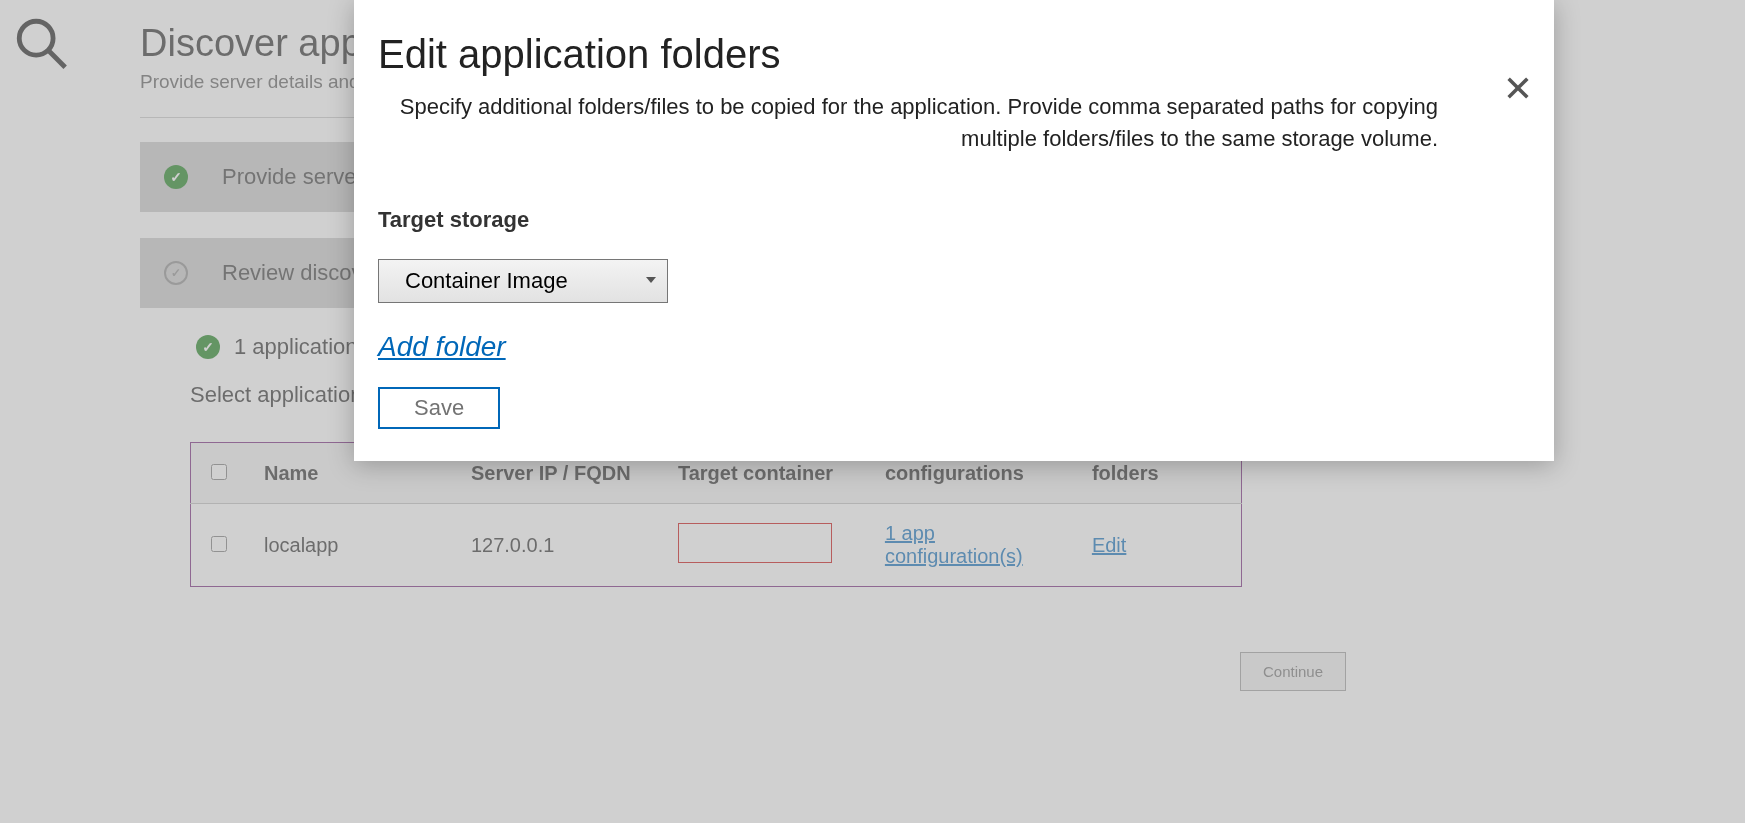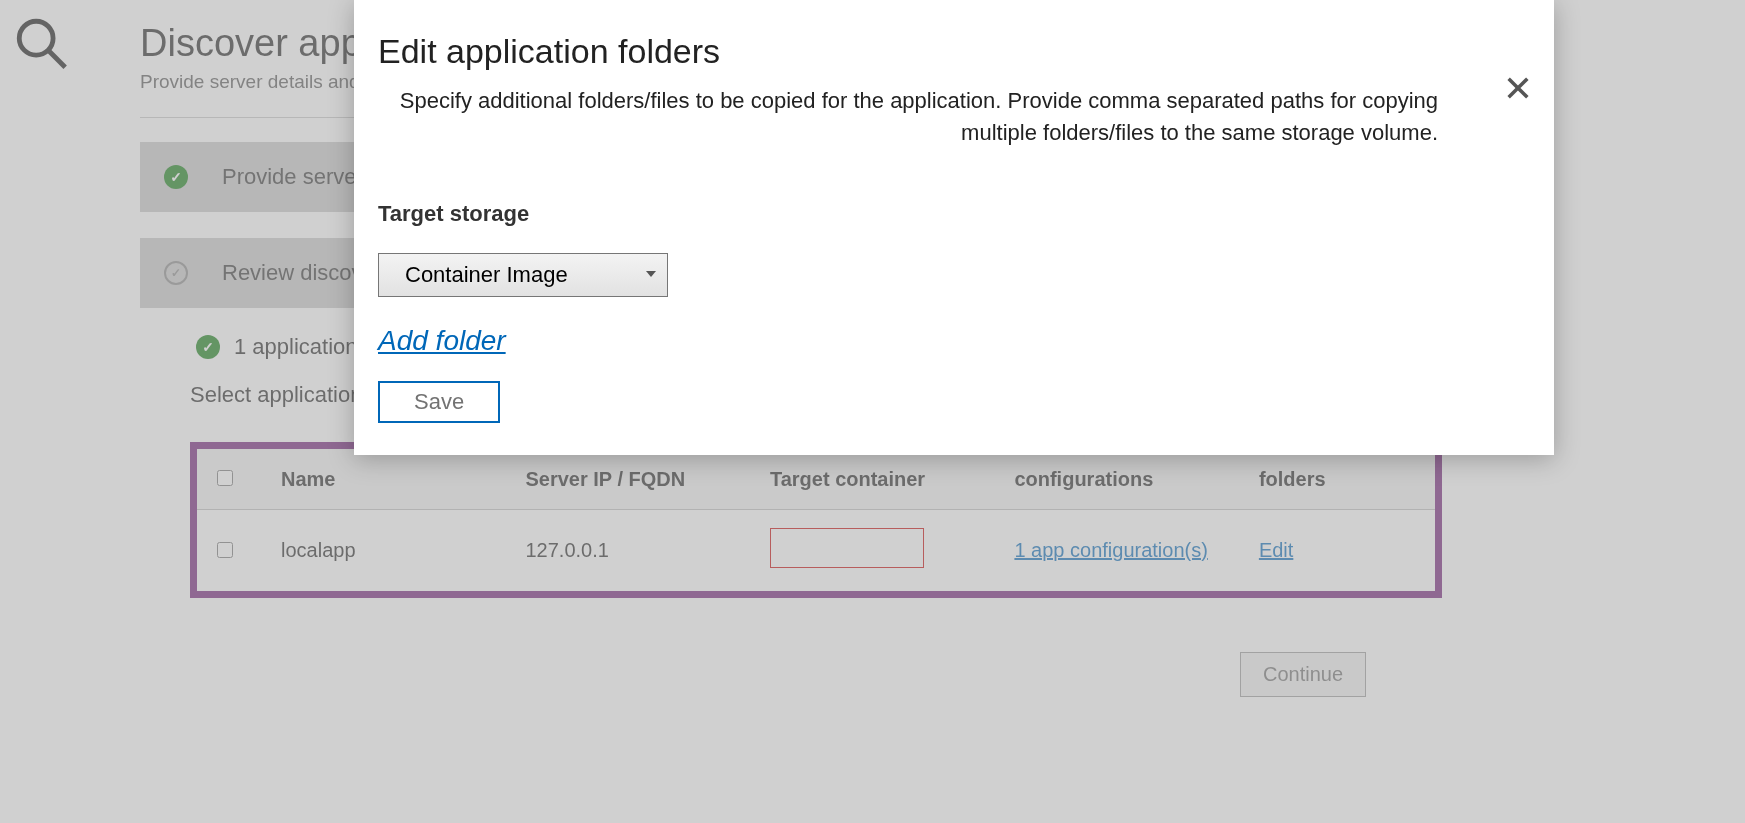--- a/index.html
+++ b/index.html
@@ -21,38 +21,38 @@
   .step-icon-filled::after { content:"✓"; color:#fff; font-size:14px; font-weight:bold; }
   .step-icon-outline { width:24px; height:24px; border:2px solid #888; border-radius:50%; display:flex; align-items:center; justify-content:center; }
   .step-icon-outline::after { content:"✓"; color:#888; font-size:12px; font-weight:bold; }
   .step-label { font-size:22px; color:#333; }
 
   .status-row { display:flex; align-items:center; gap:14px; margin-left:56px; margin-bottom:22px; }
   .status-text { font-size:22px; }
 
   .select-apps { font-size:22px; margin-left:50px; margin-bottom:34px; }
 
-  .app-table { border:7px solid #701a75; width:1252px; margin-left:50px; border-collapse:collapse; }
+  .app-table { border:1px solid #701a75; width:1052px; margin-left:50px; border-collapse:collapse; }
   .app-table th, .app-table td { padding:18px 16px; text-align:left; vertical-align:middle; }
   .app-table thead th { background:#f2f2f2; font-size:20px; font-weight:600; border-bottom:1px solid #bdbdbd; }
   .app-table tbody td { font-size:20px; }
   .col-1 { width:54px; text-align:center; }
   .col-2 { width:200px; }
   .col-3 { width:200px; }
   .col-4 { width:200px; }
   .col-5 { width:200px; }
   .col-6 { width:160px; }
   .red-input { border:1px solid #c70000; height:40px; width:154px; display:inline-block; background:#fff; }
   .link { color:#0067b8; text-decoration:underline; cursor:pointer; }
-  .continue-btn { position:absolute; left:1100px; top:630px; border:1px solid #9a9a9a; background:#efefef; color:#6e6e6e; font-size:20px; padding:10px 22px; }
+  .continue-btn { position:absolute; left:1100px; top:630px; border:1px solid #9a9a9a; background:#efefef; color:#6e6e6e; font-size:15px; padding:10px 22px; }
 
   
   .overlay { position:absolute; inset:0; background:rgba(170,170,170,0.55); }
   .dialog { position:absolute; left:354px; top:0; width:1200px; background:#fff; padding:32px 34px 32px 24px; box-shadow:0 4px 24px rgba(0,0,0,.25); }
-  .dialog-title { font-size:34px; font-weight:400; margin:0 0 14px 0; }
+  .dialog-title { font-size:40px; font-weight:400; margin:0 0 14px 0; }
   .dialog-desc { font-size:22px; color:#222; line-height:1.45; max-width:1060px;text-align:right; }
   .close-btn { position:absolute; right:22px; top:74px; cursor:pointer; }
   .close-btn svg { width:28px; height:28px; }
 
   .col-headers { display:flex; margin-top:52px; }
   .col-header { font-size:22px; font-weight:600; color:#333; }
   .col-header.path { width:684px; }
   .col-header.target { }
 
   .row-values { display:flex; margin-top:26px; align-items:center; }

